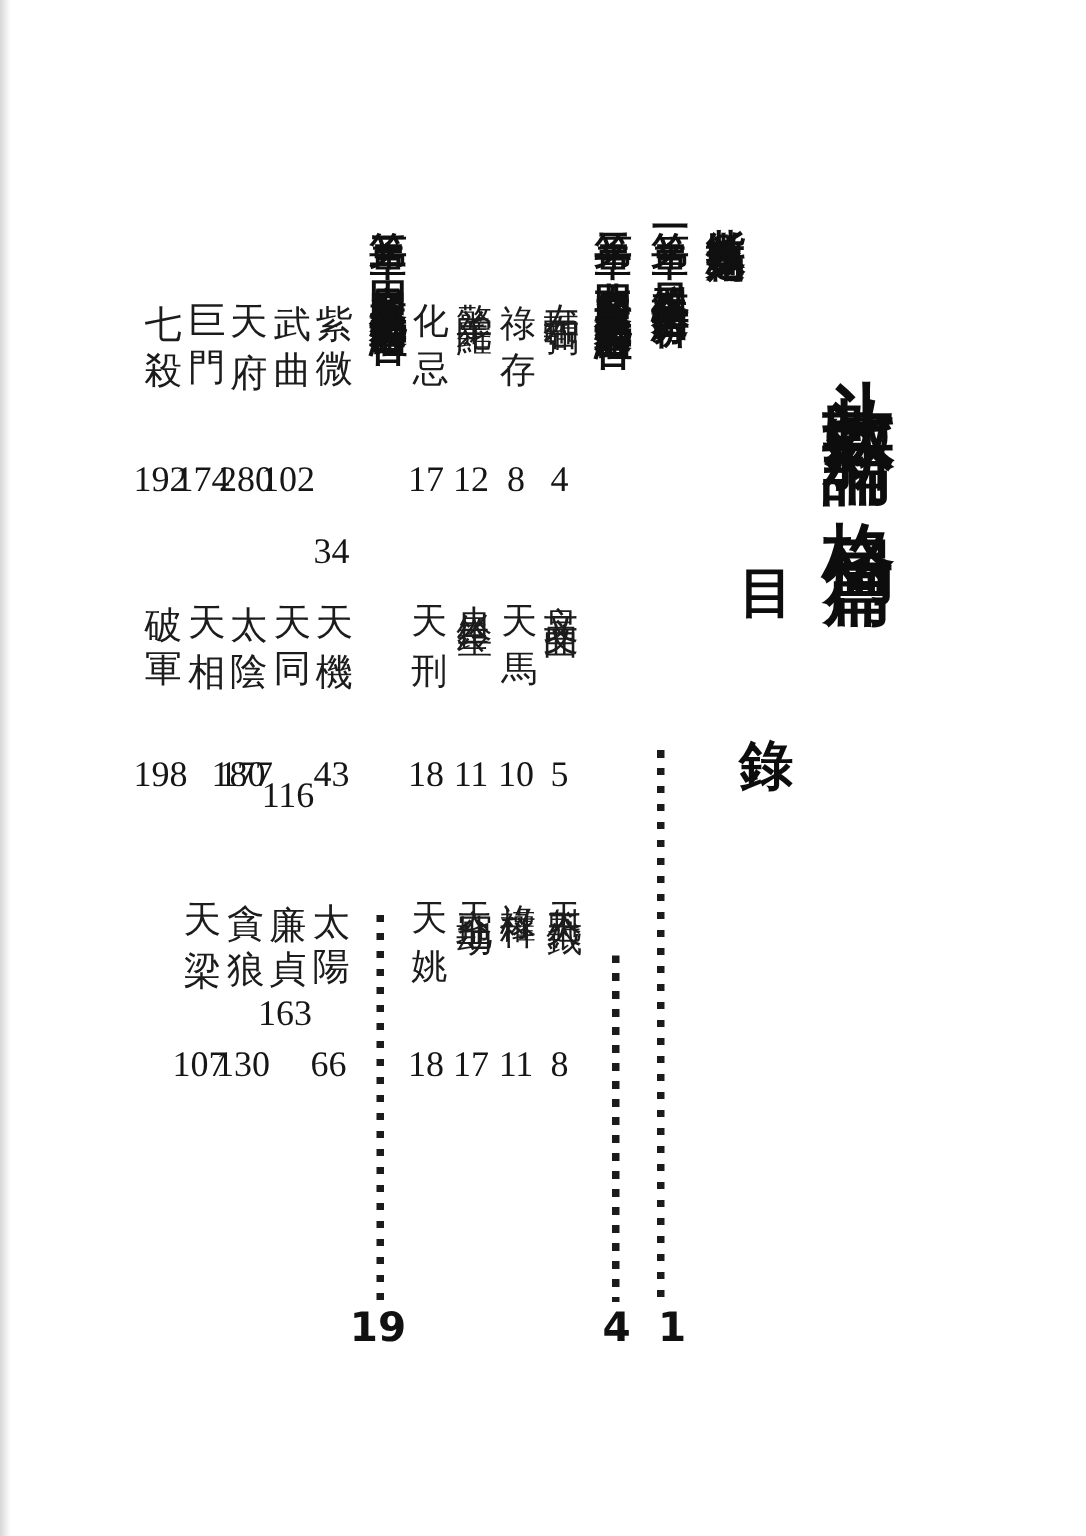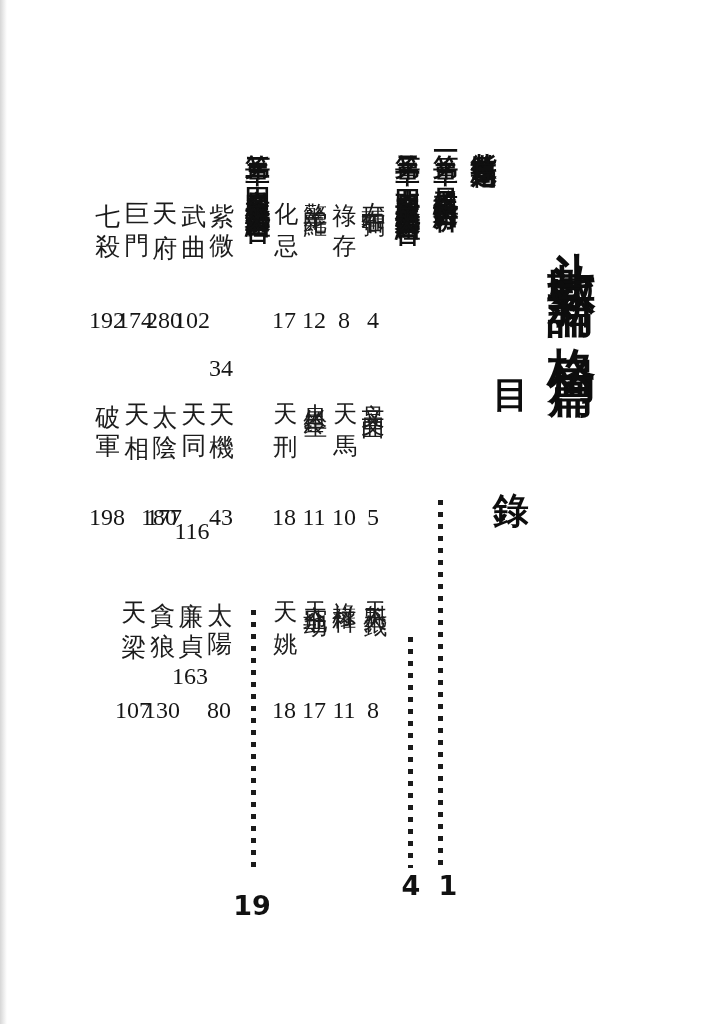--- a/index.html
+++ b/index.html
@@ -111,21 +111,21 @@
   <div class="v chapter" style="left:395px;top:135px;">
     <span>第二章</span><span class="gap">　</span><span>非固定星盤系統之星群吉凶組合</span>
   </div>
   <div class="leader" style="left:408px;top:637px;height:231px;"></div>
   <div class="chpage" style="left:391px;top:872px;">4</div>
 
   <div class="v chapter" style="left:245px;top:135px;">
     <span>第三章</span><span class="gap">　</span><span>固定星盤系統之星群吉凶組合</span>
   </div>
   <div class="leader" style="left:251px;top:610px;height:258px;"></div>
-  <div class="chpage" style="left:232px;top:872px;margin-top:20px;">19</div>
+  <div class="chpage" style="left:232px;top:872px;">19</div>
 
   <div class="v entry" style="left:360px;top:183px;">左輔右弼</div>
   <div class="num w36" style="left:355px;top:308px;">4</div>
   <div class="v entry" style="left:360px;top:384px;">文昌文曲</div>
   <div class="num w36" style="left:355px;top:505px;">5</div>
   <div class="v entry" style="left:362px;top:582px;">天魁天鉞</div>
   <div class="num w36" style="left:355px;top:698px;">8</div>
 
   <div class="v entry" style="left:331px;top:183px;">祿　存</div>
   <div class="num w36" style="left:326px;top:308px;">8</div>
@@ -164,20 +164,20 @@
   <div class="v star" style="left:180px;top:384px;">天　同</div>
   <div class="num w44" style="left:170px;top:478px;margin-top:41px;">116</div>
   <div class="v star" style="left:151px;top:384px;">太　陰</div>
   <div class="num w44" style="left:142px;top:505px;">177</div>
   <div class="v star" style="left:123px;top:384px;">天　相</div>
   <div class="num w44" style="left:113px;top:505px;padding-left:24px;">180</div>
   <div class="v star" style="left:94px;top:384px;">破　軍</div>
   <div class="num w44" style="left:85px;top:505px;">198</div>
 
   <div class="v star" style="left:206px;top:582px;">太　陽</div>
-  <div class="num w44" style="left:197px;top:698px;">80</div>
+  <div class="num w44" style="left:197px;top:698px;">66</div>
   <div class="v star" style="left:177px;top:582px;">廉　貞</div>
   <div class="num w44" style="left:168px;top:664px;">163</div>
   <div class="v star" style="left:149px;top:582px;">貪　狼</div>
   <div class="num w44" style="left:140px;top:698px;">130</div>
   <div class="v star" style="left:120px;top:582px;">天　梁</div>
   <div class="num w44" style="left:111px;top:698px;">107</div>
 </div>
 
 </body></html>

